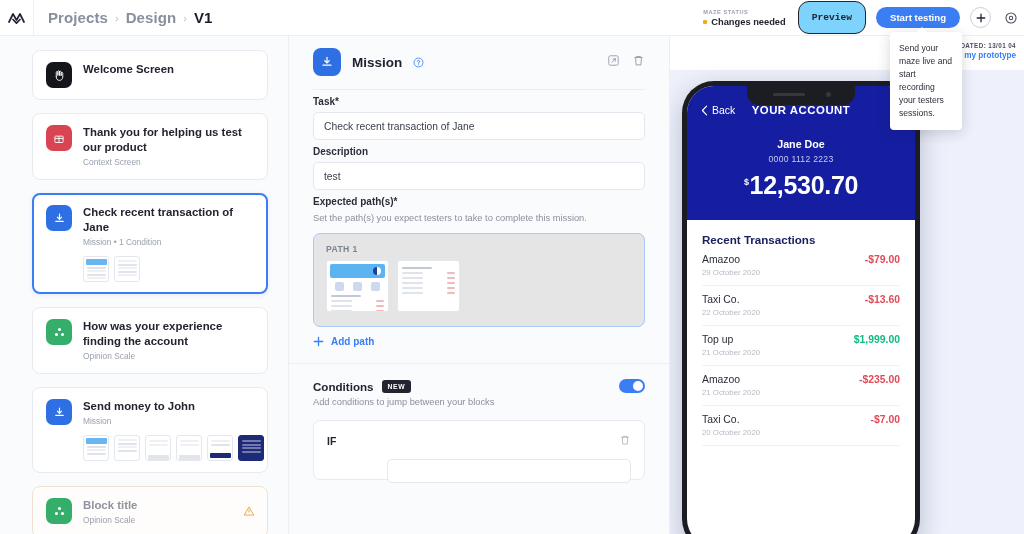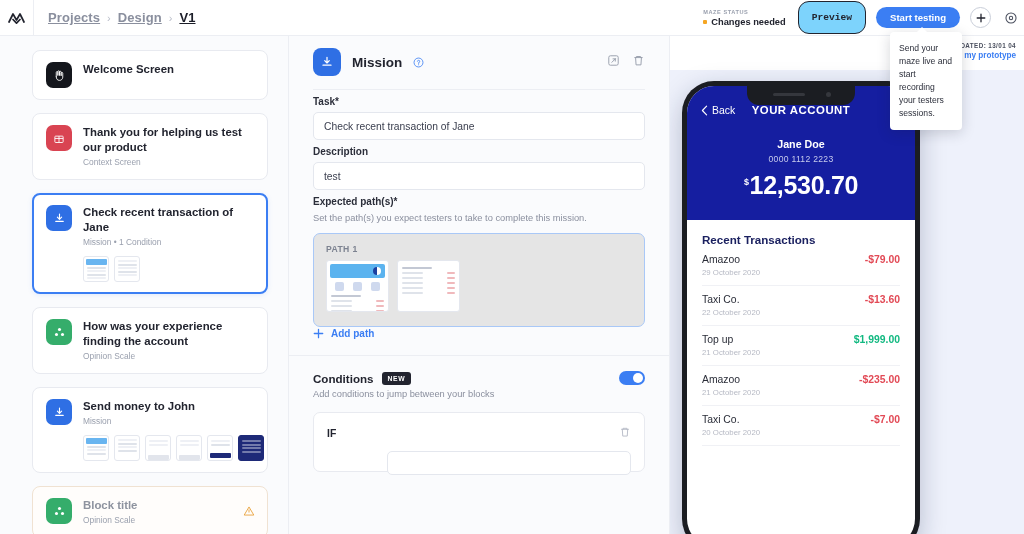--- a/index.html
+++ b/index.html
@@ -16,21 +16,21 @@
     height: 36px; min-height: 36px; background: #fff;
     display: flex; align-items: center;
     border-bottom: 1px solid #eceef3;
     position: relative; z-index: 30;
   }
   .logo-cell {
     width: 34px; height: 36px; display: flex; align-items: center; justify-content: center;
     border-right: 1px solid #eceef3;
   }
   .breadcrumb { display: flex; align-items: center; gap: 7px; padding-left: 14px; }
-  .crumb { font-size: 13px; color: #8a8f9e; font-weight: 600; letter-spacing: .1px; text-decoration: underline; }
+  .crumb { font-size: 15px; color: #8a8f9e; font-weight: 600; letter-spacing: .1px; }
   .crumb.current { color: #1b1d28; font-weight: 700; }
   .crumb-sep { color: #b9bdc9; font-size: 11px; }
 
   .topbar-right {
     margin-left: auto; display: flex; align-items: center; gap: 10px; padding-right: 3px;
   }
   .maze-status { text-align: left; margin-right: 2px; }
   .maze-status .lbl {
     font-size: 5.6px; letter-spacing: .55px; color: #9aa0ae; font-weight: 700; text-transform: uppercase;
     line-height: 8px;
@@ -157,21 +157,21 @@
   .pt-icons { display: flex; justify-content: space-around; margin-bottom: 4px; }
   .pt-ic { width: 9px; height: 9px; border-radius: 2px; background: #cfd9ee; }
   .pt-line { height: 2px; background: #e8ebf1; border-radius: 1px; margin: 2px 1px; }
   .pt-line.t { background: #c3c8d4; width: 55%; }
   .pt-row { display: flex; justify-content: space-between; align-items: center; margin: 3px 1px; }
   .pt-row .l { height: 2px; width: 40%; background: #dfe3ea; border-radius: 1px; }
   .pt-row .r { height: 2px; width: 16%; background: #f0b9bc; border-radius: 1px; }
 
   .add-path {
     display: flex; align-items: center; gap: 7px; color: #3b7ef3;
-    font-size: 10px; font-weight: 700; margin: 1px 0 16px; cursor: pointer;
+    font-size: 10px; font-weight: 700; margin: 9px 0 16px; cursor: pointer;
   }
   .divider { height: 1px; background: #eceef3; margin: 0 -24px; }
 
   .cond-row { display: flex; align-items: center; margin-top: 15px; }
   .cond-title { font-size: 11.6px; font-weight: 700; color: #22242f; }
   .badge-new {
     background: #22242f; color: #fff; font-size: 6.8px; font-weight: 700; letter-spacing: .6px;
     padding: 3px 6px; border-radius: 3px; margin-left: 8px;
   }
   .toggle {

